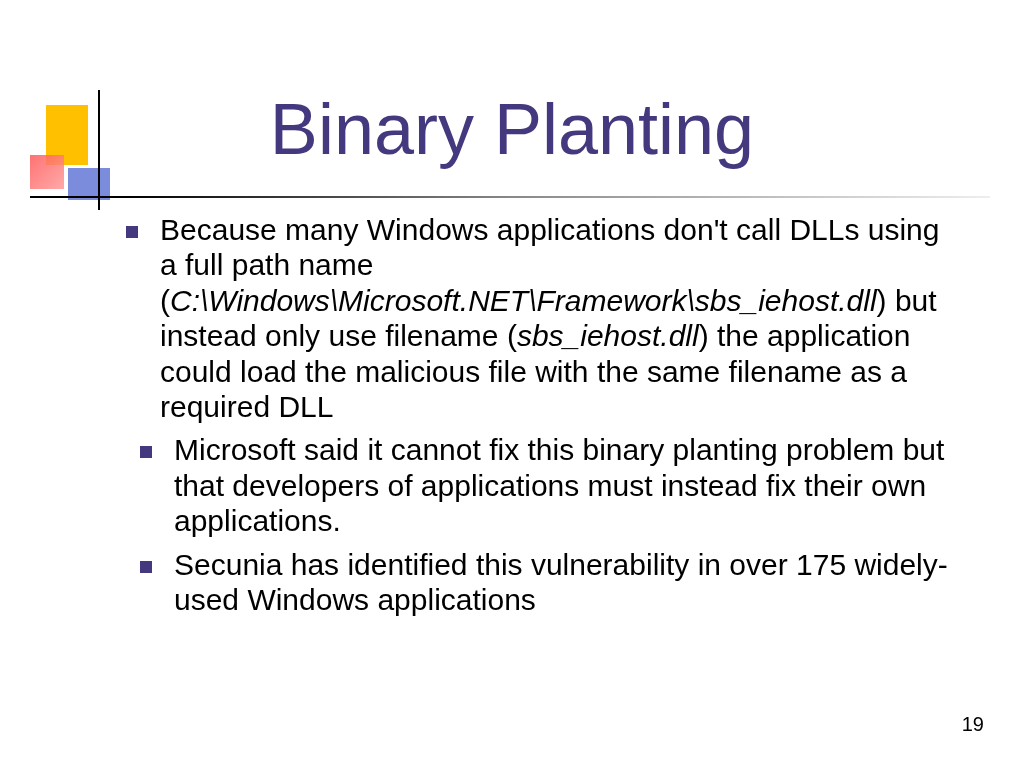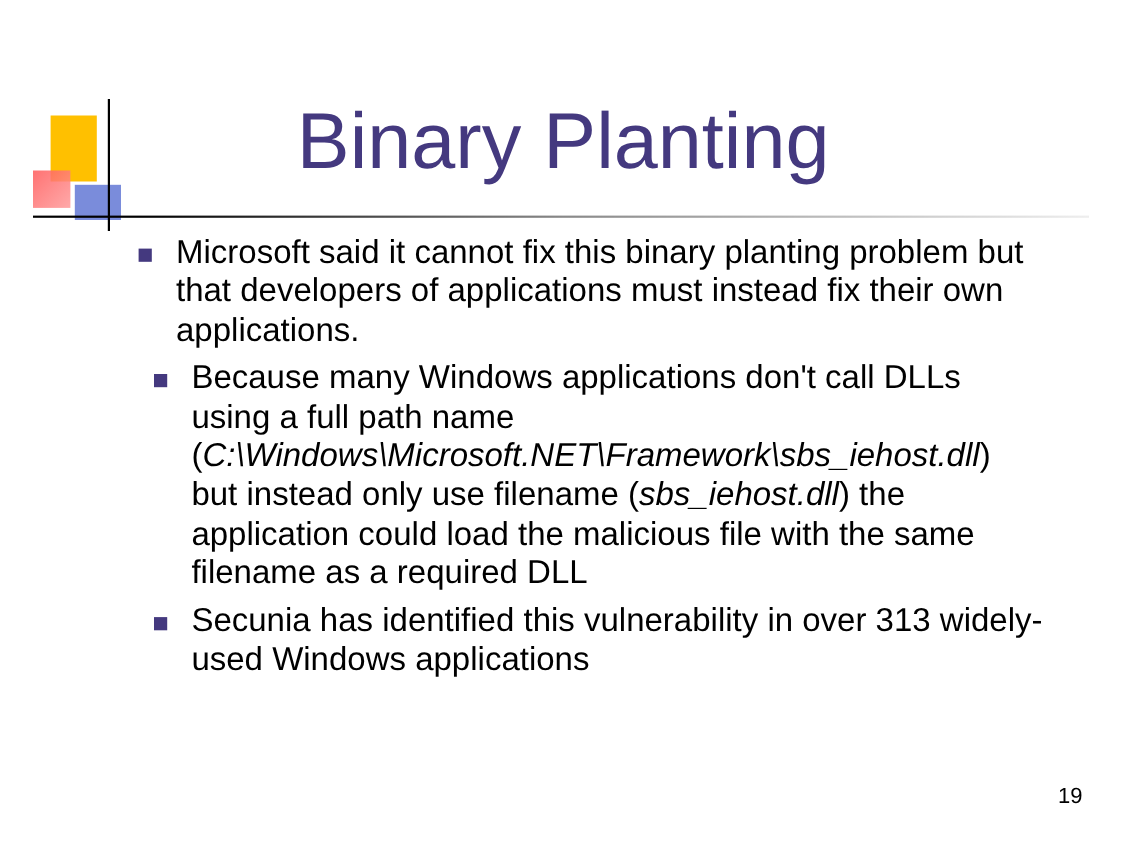--- a/index.html
+++ b/index.html
@@ -44,25 +44,25 @@
   <div class="deco deco-red"></div>
   <div class="deco deco-blue"></div>
   <div class="vline"></div>
   <div class="hline"></div>
 
   <div class="title">Binary Planting</div>
 
   <div class="content">
     <ul class="bullets">
       <li>
+        <span>Because many Windows applications don't call DLLs using a full path name (</span><span class="italic">C:\Windows\Microsoft.NET\Framework\sbs_iehost.dll</span><span>) but instead only use filename (</span><span class="italic">sbs_iehost.dll</span><span>) the application could load the malicious file with the same filename as a required DLL</span>
+      </li>
+      <li>
         <span>Microsoft said it cannot fix this binary planting problem but that developers of applications must instead fix their own applications.</span>
       </li>
       <li>
-        <span>Because many Windows applications don't call DLLs using a full path name (</span><span class="italic">C:\Windows\Microsoft.NET\Framework\sbs_iehost.dll</span><span>) but instead only use filename (</span><span class="italic">sbs_iehost.dll</span><span>) the application could load the malicious file with the same filename as a required DLL</span>
-      </li>
-      <li>
-        <span>Secunia has identified this vulnerability in over 313 widely-used Windows applications</span>
+        <span>Secunia has identified this vulnerability in over 175 widely-used Windows applications</span>
       </li>
     </ul>
   </div>
 
   <div class="pagenum">19</div>
 </div>
 
 </body></html>

